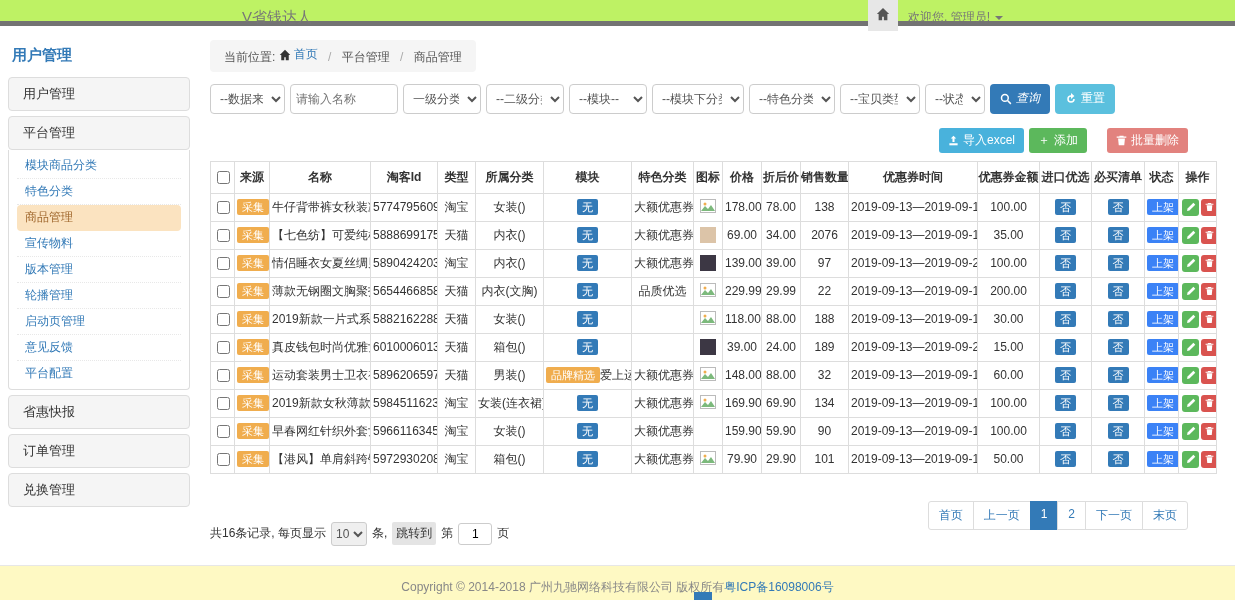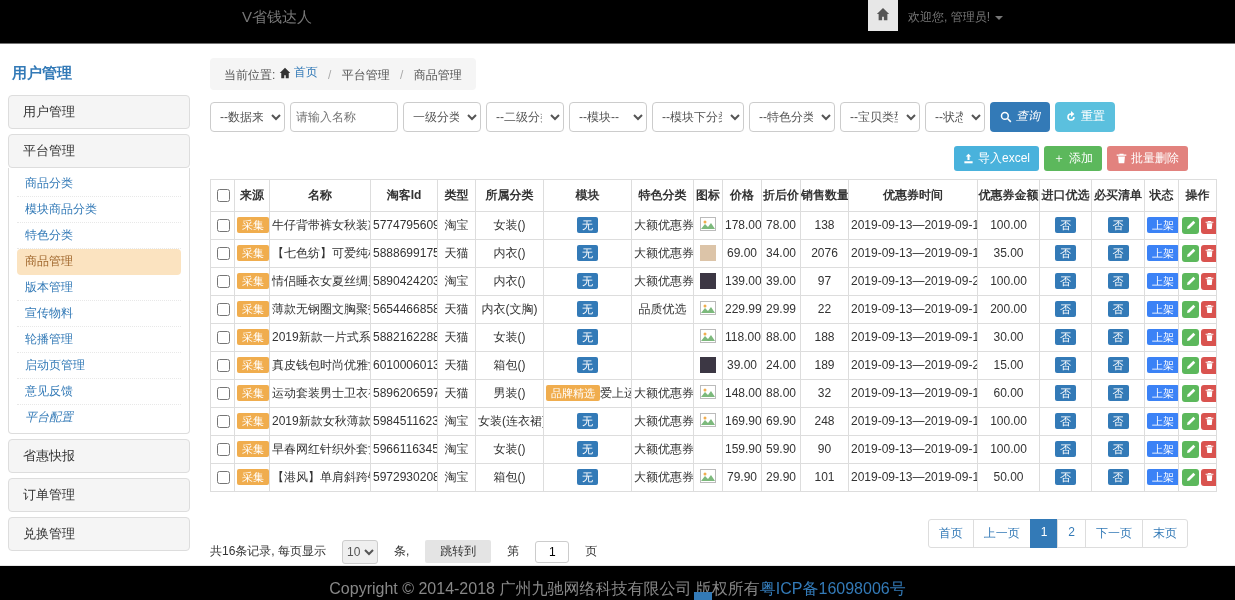--- a/index.html
+++ b/index.html
@@ -1,40 +1,40 @@
 <!DOCTYPE html>
 <html><head>
 <meta charset="utf-8">
 <style>
   *{box-sizing:border-box;}
   html,body{margin:0;padding:0;}
   body{width:1235px;height:600px;position:relative;overflow:hidden;background:#fff;
        font-family:"Liberation Sans","DejaVu Sans",sans-serif;color:#333;font-size:12px;}
 
   
-  .navbar{height:44px;background:#000000;border-bottom:1px solid #737373;position:relative;}
+  .navbar{height:26px;background:#bef264;border-bottom:5px solid #737373;position:relative;}
   .brand{position:absolute;left:242px;top:8px;font-size:15px;color:#777;}
   .nav-home{position:absolute;left:868px;top:0;width:30px;height:31px;background:#e7e7e7;
             display:flex;align-items:center;justify-content:center;cursor:pointer;}
   .nav-user{position:absolute;left:908px;top:9px;font-size:12px;color:#777;cursor:pointer;
             display:flex;align-items:center;gap:5px;}
   .caret{width:0;height:0;border-left:4px solid transparent;border-right:4px solid transparent;border-top:4px solid #777;}
 
   .layout{display:flex;align-items:flex-start;}
 
   
   .sidebar{width:182px;margin-left:8px;padding-top:20px;flex:none;}
   .sidebar-title{color:#337ab7;font-size:15px;font-weight:bold;padding:0 4px 12px;}
   .acc-header{background:#f5f5f5;border:1px solid #ddd;border-radius:4px;padding:7px 14px;
               font-size:13px;color:#333;margin-bottom:5px;cursor:pointer;}
   .submenu{border:1px solid #ddd;border-top:none;border-radius:0 0 4px 4px;margin:-5px 0 5px;
            padding:3px 8px;background:#fff;}
   .submenu-link{display:block;padding:5px 8px;font-size:12px;color:#337ab7;text-decoration:none;
                 border-bottom:1px dotted #e8e8e8;line-height:15px;}
-  .submenu-link:last-child{border-bottom:none;font-style:italic;}
+  .submenu-link:last-child{border-bottom:none;}
   .submenu-link.active{background:#fbe3c0;border-radius:4px;color:#a0672c;border-bottom-color:transparent;}
 
   
   .main{width:978px;margin-left:20px;flex:none;}
   .breadcrumb{display:inline-block;background:#f5f5f5;border-radius:4px;padding:6px 14px;
               margin-top:14px;font-size:12px;color:#555;}
   .breadcrumb .home-link{color:#337ab7;text-decoration:none;display:inline-flex;align-items:center;gap:3px;}
   .bc-sep{color:#aaa;margin:0 7px;}
 
   .filter-row{display:flex;align-items:center;gap:5px;margin-top:12px;}
@@ -44,21 +44,21 @@
   .sel-holder{display:contents;}
   .btn{border:none;border-radius:4px;color:#fff;font-size:12px;display:inline-flex;align-items:center;
        gap:4px;padding:0 10px;height:30px;cursor:pointer;font-family:inherit;}
   .btn-search{background:#337ab7;font-style:italic;}
   .btn-reset{background:#5bc0de;}
 
   .toolbar{display:flex;justify-content:flex-end;gap:5px;margin-top:14px;}
   .btn-sm{height:25px;padding:0 9px;font-size:12px;border-radius:3px;}
   .btn-import{background:#49b2dc;}
   .btn-add{background:#5cb85c;}
-  .btn-bulk-del{background:#e2827e;}
+  .btn-bulk-del{background:#e2827e;margin-left:15px;}
 
   
   .grid{width:1006px;margin-top:8px;border-collapse:collapse;table-layout:fixed;}
   .grid th,.grid td{border:1px solid #ddd;text-align:center;font-size:12px;color:#333;
                     padding:4px 2px;overflow:hidden;white-space:nowrap;}
   .grid th{padding:6px 0;font-weight:bold;background:#fff;}
   .grid td{height:19px;}
   .th-op{color:#337ab7;}
   .badge{display:inline-block;padding:2px 5px;border-radius:2px;color:#fff;font-size:11px;line-height:1.1;}
   .badge-orange{background:#f0ad4e;}
@@ -68,34 +68,34 @@
   .thumb{display:inline-block;width:16px;height:16px;vertical-align:middle;}
   .thumb-photo{background:#dcc4a8;}
   .thumb-dark{background:#3c3744;}
   .op-btn{display:inline-flex;align-items:center;justify-content:center;width:17px;height:17px;
           border:none;border-radius:3px;margin:0 1px;cursor:pointer;padding:0;vertical-align:middle;}
   .op-edit{background:#5cb85c;}
   .op-del{background:#d9534f;}
 
   
   .pagi-row{display:flex;justify-content:space-between;align-items:center;margin-top:12px;font-size:12px;color:#333;}
-  .pagi-left{display:flex;align-items:center;gap:16px;margin-top:36px;}
+  .pagi-left{display:flex;align-items:center;gap:5px;margin-top:36px;}
   .pp-select{height:24px;border:1px solid #ccc;border-radius:3px;font-size:12px;font-family:inherit;color:#555;}
-  .jump-label{background:#e4e4e4;padding:3px 15px;border-radius:2px;cursor:pointer;}
+  .jump-label{background:#e4e4e4;padding:3px 4px;border-radius:2px;cursor:pointer;}
   .jump-input{width:34px;height:22px;border:1px solid #ccc;border-radius:3px;text-align:center;
               font-size:12px;font-family:inherit;}
   .pager{display:flex;}
   .pg{border:1px solid #ddd;background:#fff;color:#337ab7;padding:5px 10px;margin-left:-1px;
       font-size:12px;text-decoration:none;cursor:pointer;}
   .pg.active{background:#337ab7;color:#fff;border-color:#337ab7;}
   .pg:first-child{border-radius:3px 0 0 3px;margin-left:0;}
   .pg:last-child{border-radius:0 3px 3px 0;}
 
-  footer{position:absolute;left:0;top:565px;width:100%;height:35px;background:#000000;
-         border-top:1px solid #e7e7e7;text-align:center;font-size:16px;color:#888;padding-top:13px;}
+  footer{position:absolute;left:0;top:565px;width:100%;height:35px;background:#fef9c3;
+         border-top:1px solid #e7e7e7;text-align:center;font-size:12px;color:#888;padding-top:13px;}
   footer a{color:#337ab7;text-decoration:none;}
   .scroll-thumb{position:absolute;left:694px;top:592px;width:18px;height:8px;background:#337ab7;}
 </style>
 </head>
 <body>
 
 <div class="navbar">
   <div class="brand">V省钱达人</div>
   <div class="nav-home">
     <span>
@@ -110,26 +110,25 @@
   </div>
 </div>
 
 <div class="layout">
   <aside class="sidebar">
     <div class="sidebar-title">用户管理</div>
     <div id="sidebar-menu">
         <div class="acc-header">用户管理</div>
         <div class="acc-header">平台管理</div>
         <div class="submenu">
-          <a class="submenu-link" href="#">商品分类</a>
           <a class="submenu-link" href="#">模块商品分类</a>
           <a class="submenu-link" href="#">特色分类</a>
           <a class="submenu-link active" href="#">商品管理</a>
+          <a class="submenu-link" href="#">宣传物料</a>
           <a class="submenu-link" href="#">版本管理</a>
-          <a class="submenu-link" href="#">宣传物料</a>
           <a class="submenu-link" href="#">轮播管理</a>
           <a class="submenu-link" href="#">启动页管理</a>
           <a class="submenu-link" href="#">意见反馈</a>
           <a class="submenu-link" href="#">平台配置</a>
         </div>
         <div class="acc-header">省惠快报</div>
         <div class="acc-header">订单管理</div>
         <div class="acc-header">兑换管理</div>
       </div>
   </aside>
@@ -453,21 +452,21 @@
             <td>女装(连衣裙)</td>
             <td class="td-module"><span class="badge badge-blue">无</span></td>
             <td>大额优惠券</td>
             <td><svg viewBox="0 0 16 16" width="16" height="16">
                 <rect x="0.5" y="1.5" width="15" height="13" fill="#fff" stroke="#bbb"></rect>
                 <circle cx="5" cy="6" r="1.5" fill="#f0ad4e"></circle>
                 <path d="M1 13l4-5 3 3 3-4 4 6z" fill="#7cb97c"></path>
               </svg></td>
             <td>169.90</td>
             <td>69.90</td>
-            <td>248</td>
+            <td>134</td>
             <td>2019-09-13—2019-09-17</td>
             <td>100.00</td>
             <td><span class="badge badge-blue">否</span></td>
             <td><span class="badge badge-blue">否</span></td>
             <td><span class="badge badge-green">上架</span></td>
             <td><button class="op-btn op-edit">
                 <svg viewBox="0 0 16 16" width="10" height="10" fill="#fff">
                   <path d="M11.8 1.2l3 3L5.5 13.5l-3.8.8.8-3.8z"></path>
                 </svg>
               </button><button class="op-btn op-del">

